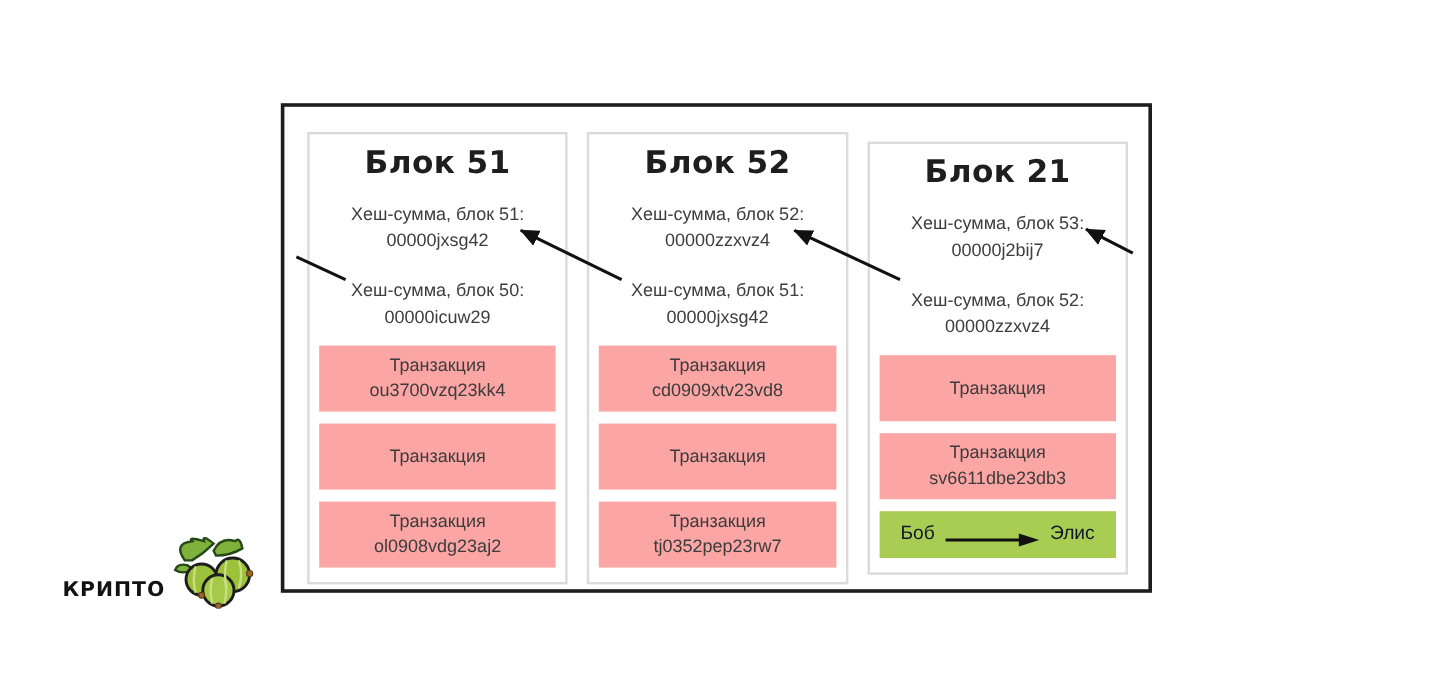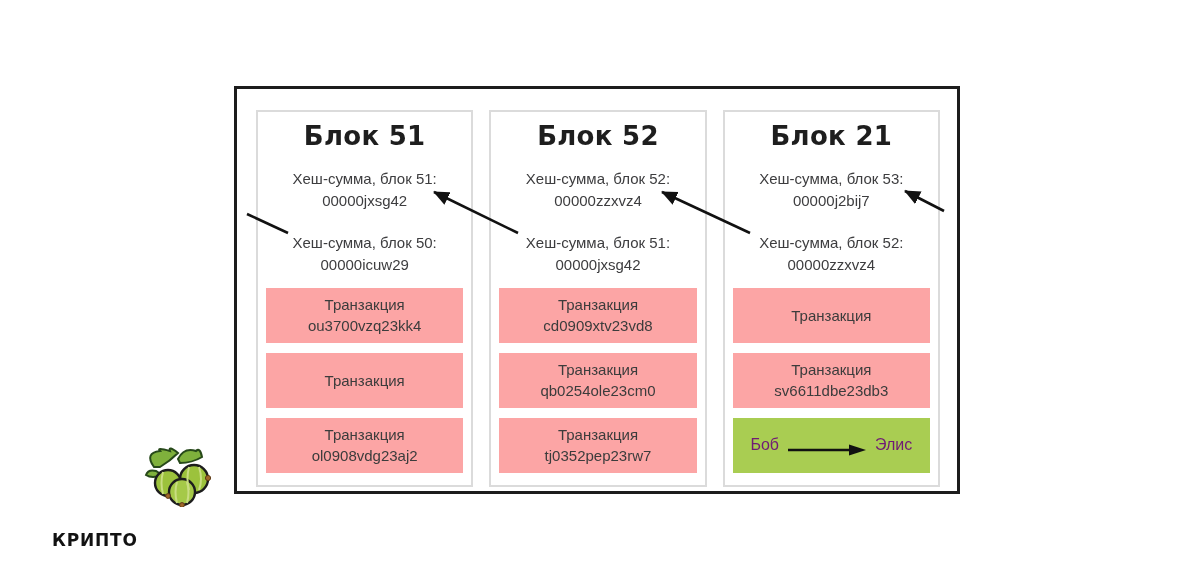--- a/index.html
+++ b/index.html
@@ -28,34 +28,34 @@
   }
   .hash-own{margin-top:14px;}
   .hash-prev{margin-top:20px;}
   .tx-list{margin-top:12px;display:flex;flex-direction:column;gap:10px;}
   .tx{
     background:#fca5a5;height:55px;box-sizing:border-box;
     display:flex;flex-direction:column;justify-content:center;
     text-align:center;font-size:15px;line-height:21px;color:#3c3c3c;
   }
   .transfer{
-    background:#a9cd52;height:55px;box-sizing:border-box;
+    background:#a9cd52;height:39px;box-sizing:border-box;
     display:flex;align-items:center;justify-content:center;gap:8px;
-    font-size:16px;color:#701a75;
+    font-size:16px;color:#0f172a;
   }
   .transfer-arrow{position:relative;top:5px;}
   
   .arrow-overlay{position:absolute;left:0;top:0;width:1200px;height:582px;pointer-events:none;}
   
   .logo{position:absolute;left:50px;top:444px;width:175px;height:92px;}
   .logo-berries{position:absolute;left:76px;top:1px;}
   .logo-line{
     position:absolute;left:2px;color:#121212;font-weight:700;
     font-family:"DejaVu Sans","Liberation Sans",sans-serif;
-    font-size:17px;line-height:19px;letter-spacing:0.8px;white-space:nowrap;margin-top:48px;
+    font-size:17px;line-height:19px;letter-spacing:0.8px;white-space:nowrap;
   }
   .logo-line1{top:39px;}
   .logo-line2{top:59px;}
   .coin{
     display:inline-flex;align-items:center;justify-content:center;
     width:17px;height:17px;border-radius:50%;
     background:#f5a914;border:2px solid #e08a00;box-sizing:border-box;
     color:#c97e00;font-size:12px;line-height:12px;font-weight:700;
     vertical-align:-2px;margin:0 1px;
   }
@@ -102,21 +102,20 @@
         <div>Хеш-сумма, блок 51:</div>
         <div>00000jxsg42</div>
       </div>
       <div class="tx-list">
         <div class="tx">
           <div>Транзакция</div>
           <div>cd0909xtv23vd8</div>
         </div>
         <div class="tx">
           <div>Транзакция</div>
-          <div>qb0254ole23cm0</div>
         </div>
         <div class="tx">
           <div>Транзакция</div>
           <div>tj0352pep23rw7</div>
         </div>
       </div>
     </div>
 
     <div class="card">
       <div class="block-title">Блок 21</div>

